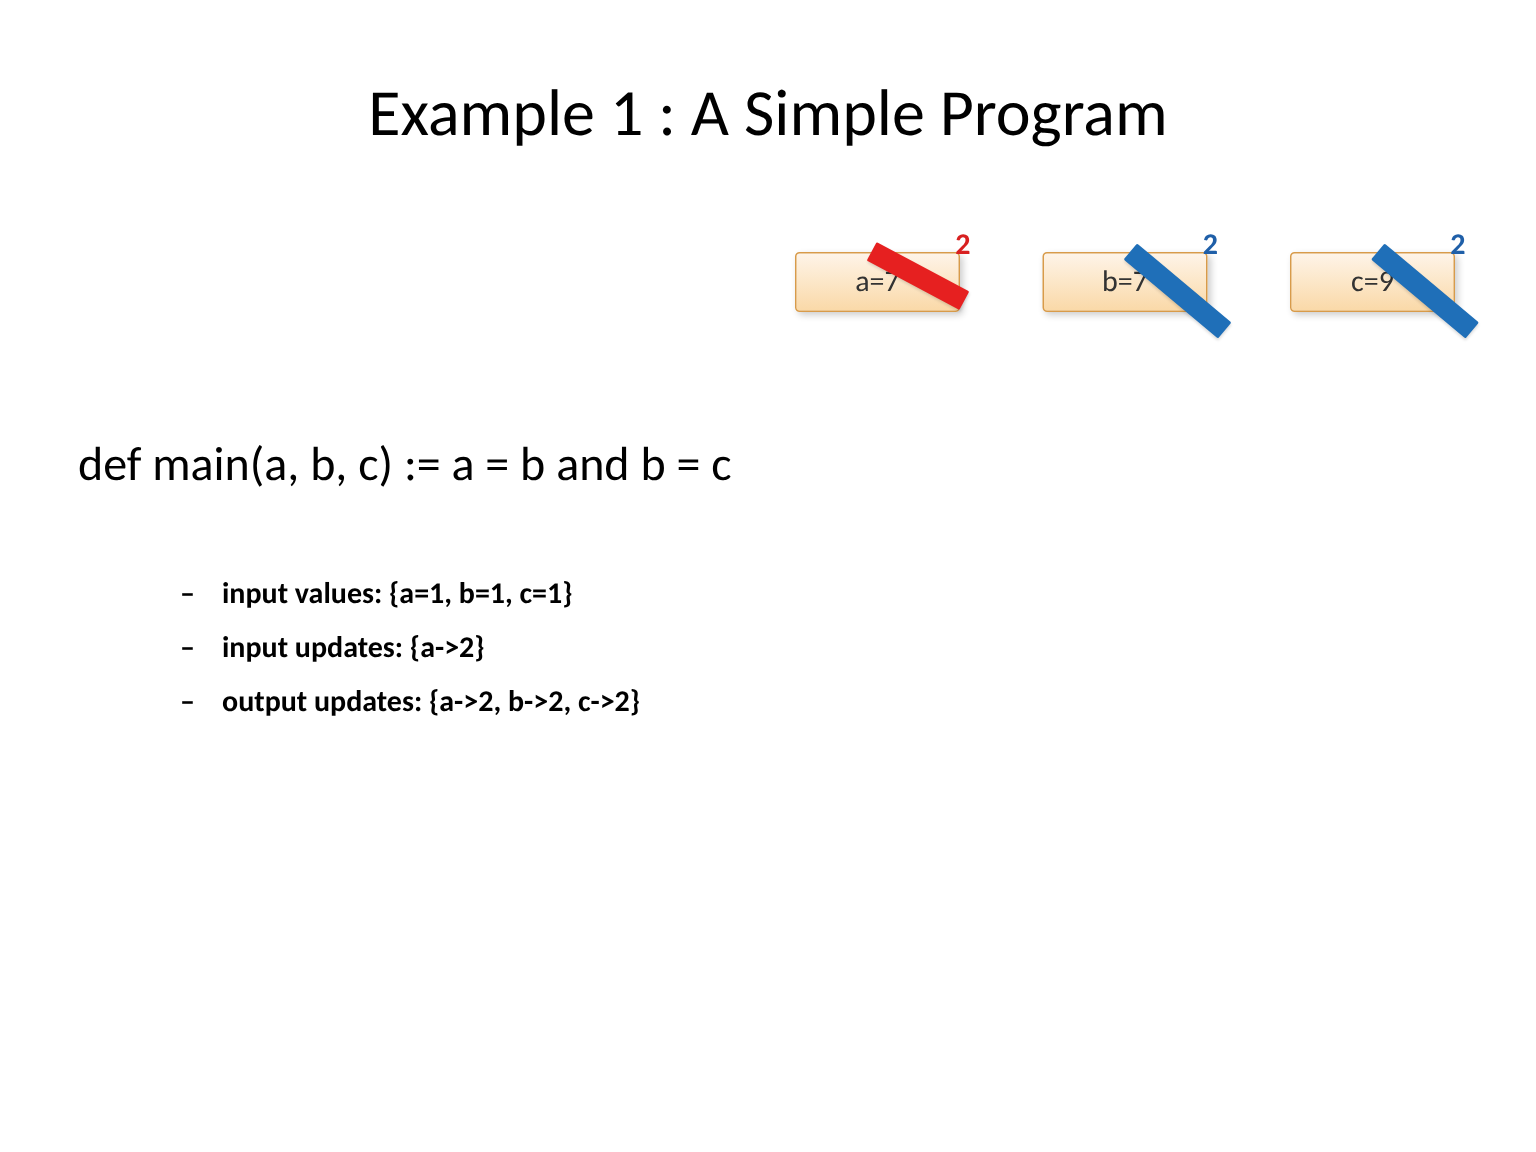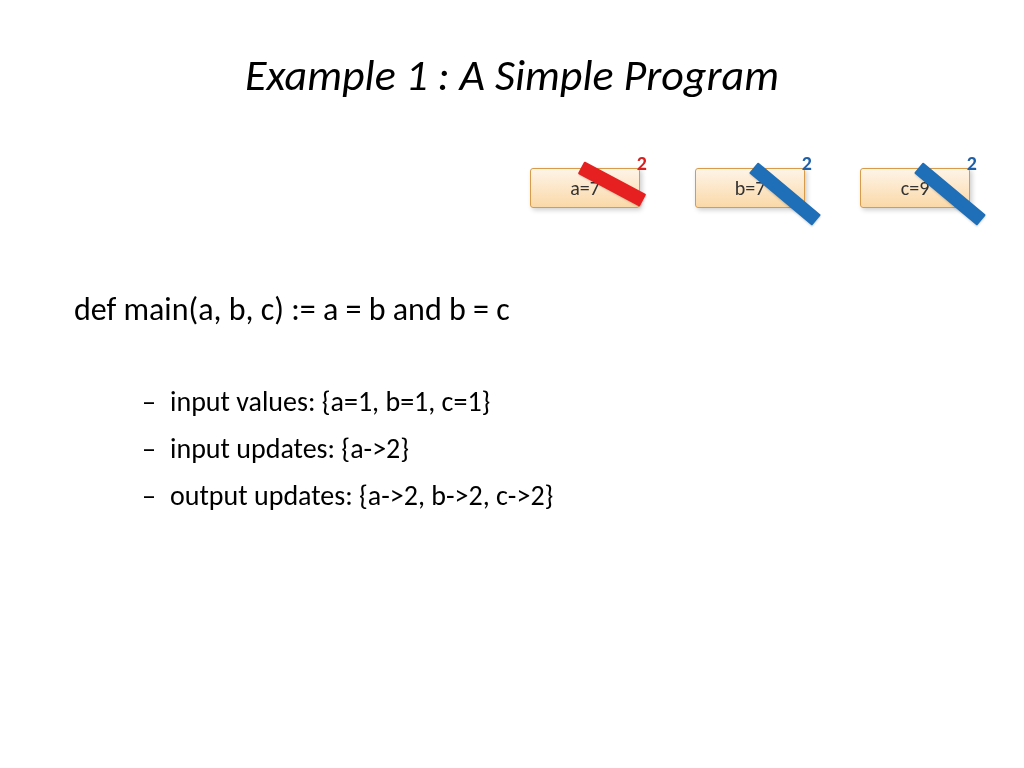--- a/index.html
+++ b/index.html
@@ -11,21 +11,20 @@
       color: #000;
       position: relative;
       overflow: hidden;
     }
     .title {
       font-size: 44px;
       text-align: center;
       padding-top: 48px;
       font-weight: 400;
       color: #000;
-      font-style: italic;
     }
     .boxes-row {
       position: absolute;
       top: 168px;
       left: 530px;
       display: flex;
       gap: 55px;
     }
     .var-box {
       position: relative;
@@ -68,39 +67,40 @@
       top: -18px;
       right: -8px;
       font-size: 20px;
       font-weight: bold;
     }
     .sup-red { color: #d82020; }
     .sup-blue { color: #1f5fa8; }
     .content {
       position: absolute;
       top: 290px;
-      left: 74px;
+      left: 52px;
       right: 60px;
     }
     .code-line {
       font-size: 32px;
       font-weight: 400;
       color: #000;
       margin-bottom: 55px;
     }
     .bullet-list {
       margin-left: 68px;
       list-style: none;
     }
     .bullet-list li {
-      font-size: 28px;
+      font-size: 20px;
       color: #000;
       margin-bottom: 12px;
       position: relative;
       padding-left: 28px;
+      font-weight: bold;
     }
     .bullet-list li::before {
       content: "–";
       position: absolute;
       left: 0;
       top: 0;
     }
   </style>
 </head>
 <body>

